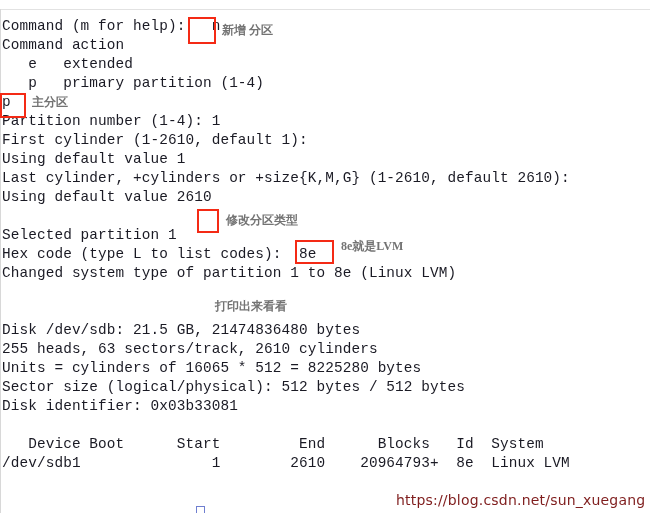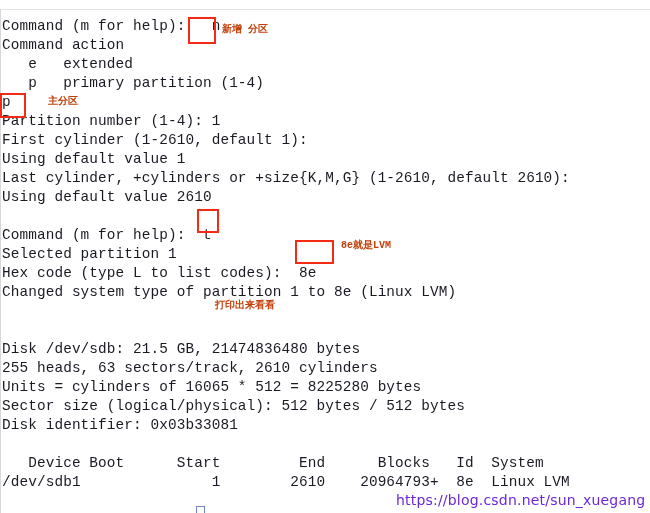--- a/index.html
+++ b/index.html
@@ -49,39 +49,39 @@
   
   .kbox {
     position: absolute;
     border: 2px solid #f42a15;
     box-sizing: border-box;
     background: transparent;
   }
   
   .note {
     position: absolute;
-    color: #c2410c;
-    font-family: Liberation Mono, monospace;
-    font-size: 10px;
+    color: #737373;
+    font-family: Liberation Serif, serif;
+    font-size: 12px;
     font-weight: 700;
     line-height: 18px;
     white-space: nowrap;
   }
 
   
   .cursor {
     position: absolute;
     border: 1.5px solid #6f7fd0;
     box-sizing: border-box;
     background: transparent;
   }
 
   .watermark {
     position: absolute;
-    color: #6d28d9;
+    color: #7f1d1d;
     font-family: "DejaVu Sans", "Liberation Sans", sans-serif;
     font-size: 14px;
     white-space: nowrap;
     letter-spacing: 0.2px;
   }
 </style>
 </head>
 <body>
 
 <div id="screen">
@@ -94,21 +94,20 @@
     <div class="line">Command action</div>
     <div class="line">   e   extended</div>
     <div class="line">   p   primary partition (1-4)</div>
     <div class="line">p</div>
     <div class="line">Partition number (1-4): 1</div>
     <div class="line">First cylinder (1-2610, default 1):</div>
     <div class="line">Using default value 1</div>
     <div class="line">Last cylinder, +cylinders or +size{K,M,G} (1-2610, default 2610):</div>
     <div class="line">Using default value 2610</div>
     <div class="line blank"></div>
-    <div class="line">Command (m for help):  t</div>
     <div class="line">Selected partition 1</div>
     <div class="line">Hex code (type L to list codes):  8e</div>
     <div class="line">Changed system type of partition 1 to 8e (Linux LVM)</div>
     <div class="line blank"></div>
     <div class="line blank"></div>
     <div class="line">Disk /dev/sdb: 21.5 GB, 21474836480 bytes</div>
     <div class="line">255 heads, 63 sectors/track, 2610 cylinders</div>
     <div class="line">Units = cylinders of 16065 * 512 = 8225280 bytes</div>
     <div class="line">Sector size (logical/physical): 512 bytes / 512 bytes</div>
     <div class="line">Disk identifier: 0x03b33081</div>
@@ -117,21 +116,22 @@
     <div class="line">/dev/sdb1               1        2610    20964793+  8e  Linux LVM</div>
 
   </div>
 
   <div class="kbox" style="left:188px; top:8px; width:28px; height:27px;"></div>
   <div class="kbox" style="left:0px; top:84px; width:26px; height:25px;"></div>
   <div class="kbox" style="left:197px; top:200px; width:22px; height:24px;"></div>
   <div class="kbox" style="left:295px; top:231px; width:39px; height:24px;"></div>
 
   <div class="note" style="left:222px; top:12px;">新增 分区</div>
-  <div class="note" style="left:48px; top:84px;">主分区</div>
+  <div class="note" style="left:32px; top:84px;">主分区</div>
+  <div class="note" style="left:226px; top:202px;">修改分区类型</div>
   <div class="note" style="left:341px; top:228px;">8e就是LVM</div>
   <div class="note" style="left:215px; top:288px;">打印出来看看</div>
 
   <div class="cursor" style="left:196px; top:497px; width:9px; height:15px;"></div>
 
   <div class="watermark" style="left:396px; top:483px;">https://blog.csdn.net/sun_xuegang</div>
 
 </div>
 
 </body></html>

